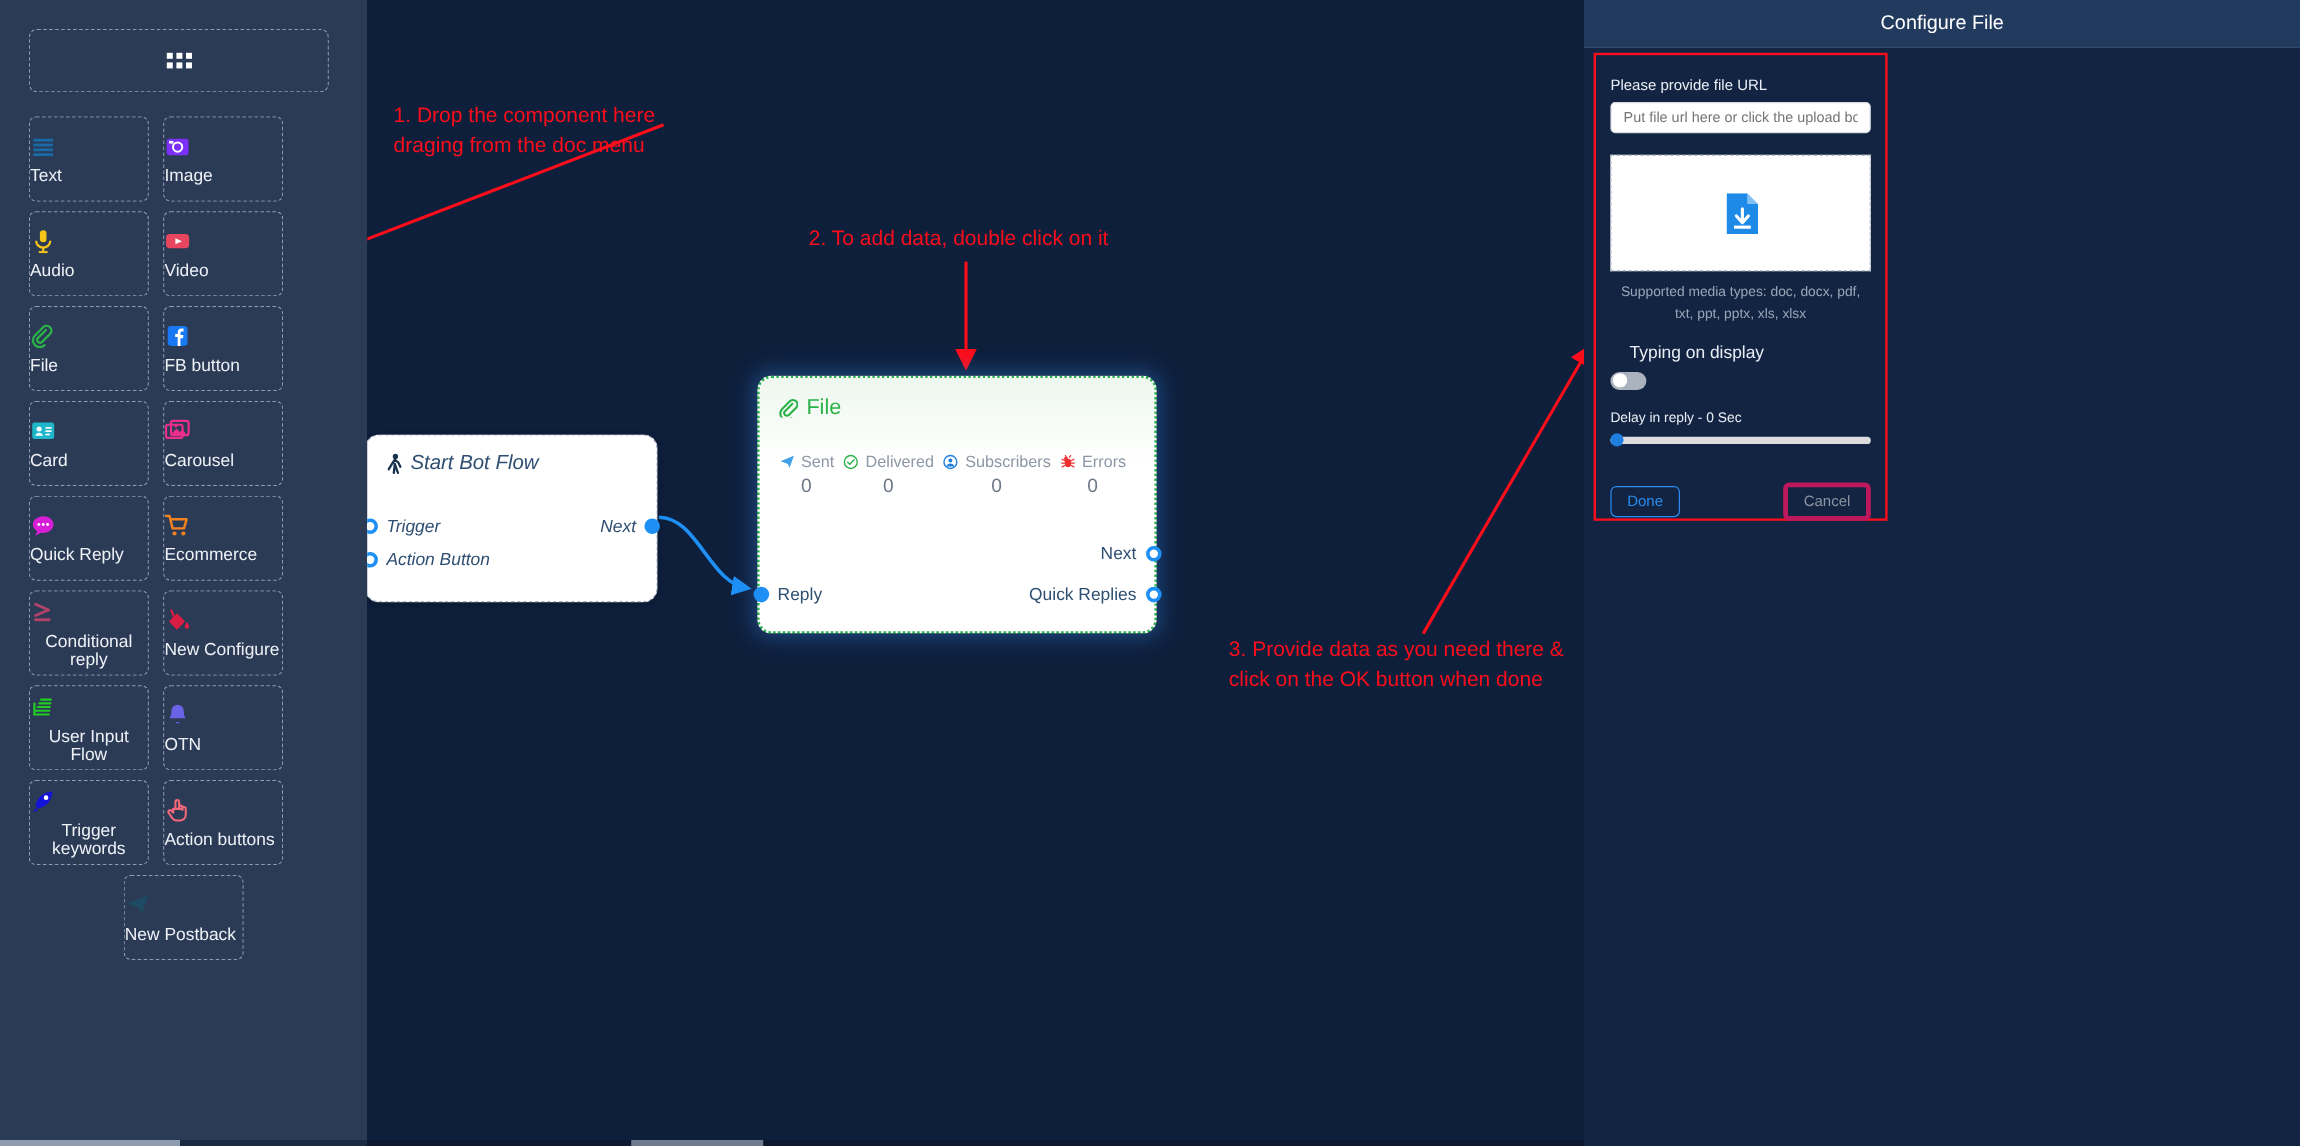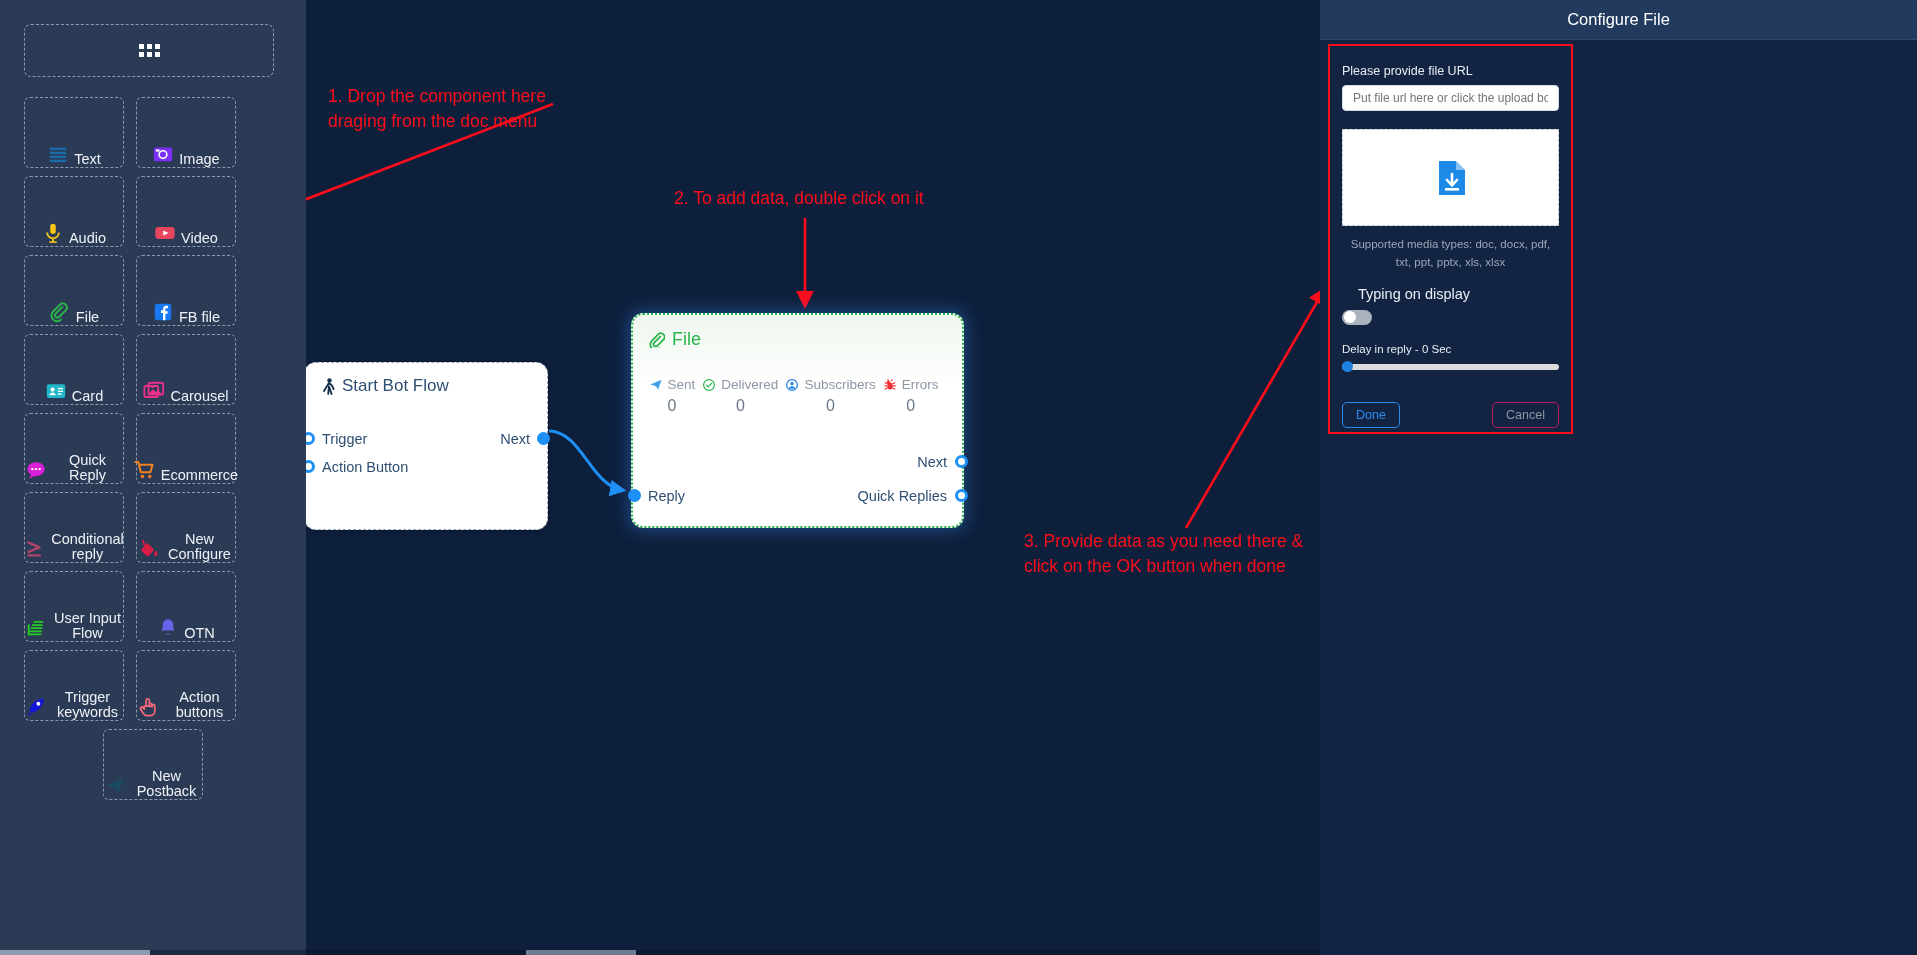--- a/index.html
+++ b/index.html
@@ -31,22 +31,22 @@
   #palette {
     position: absolute; left: 24px; top: 97px;
     width: 258px;
     display: flex; flex-wrap: wrap;
     gap: 8px 12px;
   }
   .tile {
     width: 100px; height: 71px;
     border: 1px dashed #8d9ab0;
     border-radius: 6px;
-    display: flex; flex-direction: row;
-    align-items: flex-end; justify-content: center;
+    display: flex; flex-direction: column;
+    align-items: flex-start; justify-content: center;
     gap: 5px;
     cursor: pointer;
     background: transparent;
   }
   .tile .ticon { height: 26px; display: flex; align-items: center; justify-content: center; }
   .tile .tlabel {
     color: #eef2f7; font-size: 14.5px; text-align: center; line-height: 1.05;
   }
   #palette .wide-wrap { width: 100%; display: flex; justify-content: center; }
 
@@ -71,23 +71,24 @@
   #anno3 { left: 718px; top: 529px; width: 320px; }
 
   
   .node {
     position: absolute;
     background: #ffffff;
     border-radius: 12px;
   }
   #node-start {
     left: -2px; top: 362px;
-    width: 244px; height: 168px;
+    width: 244px; height: 140px;
     border: 1px dashed #9aa6ba;
     box-shadow: 0 1px 5px rgba(0,0,0,.25);
+    font-style: italic;
   }
   #node-start .node-title {
     position: absolute; left: 17px; top: 13px;
     font-size: 17px; color: #2f4f72;
     display: flex; align-items: center; gap: 6px;
   }
   .port-row {
     position: absolute;
     font-size: 14.5px; color: #2f4f72;
   }
@@ -181,21 +182,21 @@
   #rp-actions {
     margin-top: 32px;
     display: flex; justify-content: space-between; align-items: center;
   }
   #btn-done {
     background: transparent; border: 1px solid #2a8cf0; color: #2a8cf0;
     border-radius: 5px; padding: 5px 13px; font-size: 12.5px; cursor: pointer;
     font-family: "Liberation Sans", sans-serif;
   }
   #btn-cancel {
-    background: transparent; border: 1px solid #be185d; color: #8c95a3;
+    background: transparent; border: 4px solid #be185d; color: #8c95a3;
     border-radius: 5px; padding: 5px 13px; font-size: 12.5px; cursor: pointer;
     font-family: "Liberation Sans", sans-serif;
   }
 
   
   #sb-scroll {
     position: absolute; left: 0; bottom: 0; width: 306px; height: 5px; background: #1b2942;
   }
   #sb-scroll i { display: block; width: 150px; height: 5px; background: #8d9ab0; }
   #canvas-scroll {
@@ -273,21 +274,21 @@
           </span>
           <span class="tlabel">File</span>
         </div>
         <div class="tile">
           <span class="ticon">
             <svg width="22" height="22" viewBox="0 0 24 24">
               <rect x="3" y="3" width="18" height="18" rx="3" fill="#1877f2"></rect>
               <path d="M14.6 21v-7h2.3l.4-2.9h-2.7V9.3c0-.85.24-1.43 1.45-1.43h1.35V5.3c-.23-.03-1.03-.1-1.96-.1-1.95 0-3.28 1.19-3.28 3.37v1.53H9.8V13h2.25v8z" fill="#fff"></path>
             </svg>
           </span>
-          <span class="tlabel">FB file</span>
+          <span class="tlabel">FB button</span>
         </div>
         <div class="tile">
           <span class="ticon">
             <svg width="22" height="22" viewBox="0 0 24 24">
               <rect x="2" y="4.5" width="20" height="15" rx="2" fill="#1fb6c9"></rect>
               <circle cx="8.3" cy="10.4" r="2.3" fill="#fff"></circle>
               <path d="M4.8 16.6c.5-2 1.9-2.9 3.5-2.9s3 .9 3.5 2.9z" fill="#fff"></path>
               <g fill="#fff">
                 <rect x="14" y="8.6" width="5.6" height="1.5"></rect>
                 <rect x="14" y="11.6" width="5.6" height="1.5"></rect>

